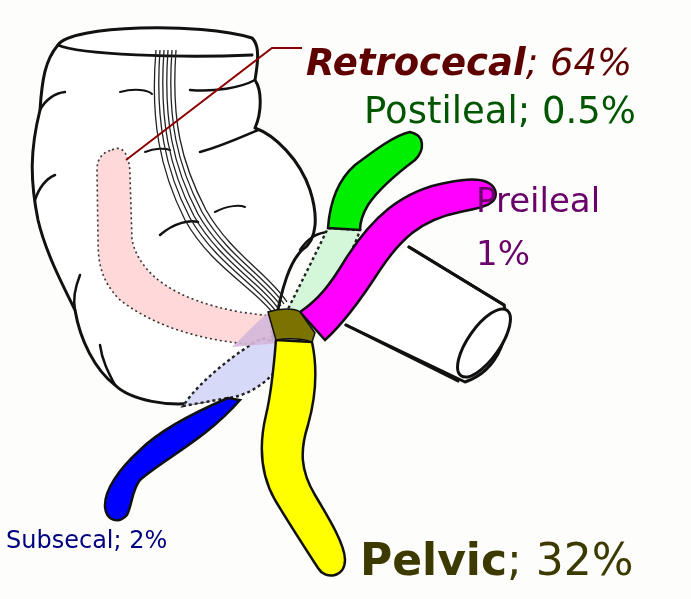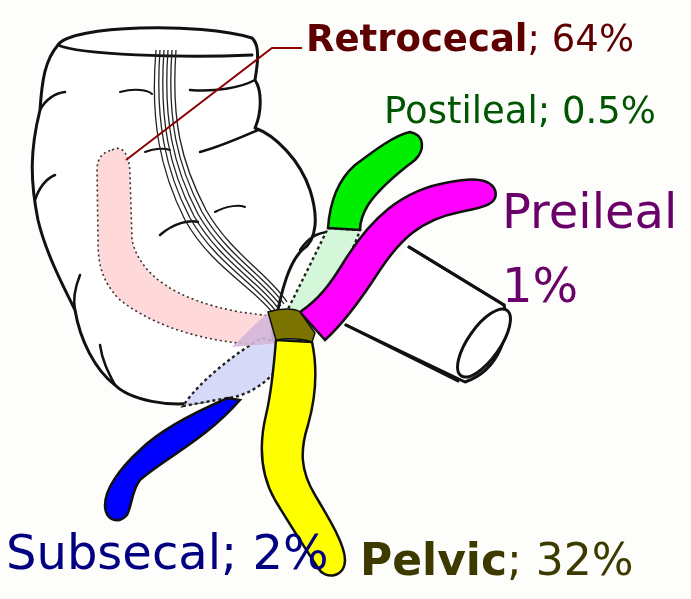--- a/index.html
+++ b/index.html
@@ -1,23 +1,23 @@
 <!DOCTYPE html>
 <html><head>
   <meta charset="utf-8">
   <style>
     html, body { margin: 0; padding: 0; background: #fdfdfb; }
     body { width: 691px; height: 599px; position: relative; overflow: hidden; font-family: "DejaVu Sans", sans-serif; }
     #diagram { position: absolute; left: 0; top: 0; width: 691px; height: 599px; }
     .label { position: absolute; white-space: nowrap; font-family: "DejaVu Sans", sans-serif; line-height: 1; }
     .label b { font-weight: bold; }
-    #lbl-retro { left: 306px; top: 20px; font-size: 37px; }
+    #lbl-retro { left: 306px; top: 44px; font-size: 37px; font-style: italic; }
     #lbl-postileal { left: 364px; top: 92px; font-size: 37px; }
-    #lbl-preileal { left: 502px; top: 174px; font-size: 48px; line-height: 1.55; }
-    #lbl-subsecal { left: 6px; top: 528px; font-size: 48px; }
+    #lbl-preileal { left: 476px; top: 174px; font-size: 34px; line-height: 1.55; }
+    #lbl-subsecal { left: 6px; top: 528px; font-size: 24px; }
     #lbl-pelvic { left: 360px; top: 538px; font-size: 44px; }
   </style>
 </head>
 <body>
 
 <svg id="diagram" viewBox="0 0 691 599" xmlns="http://www.w3.org/2000/svg">
 
   <g fill="#ffffff" stroke="#111" stroke-width="3" stroke-linejoin="round" stroke-linecap="round">
     <path d="M58,45 C70,25 200,22 252,38 C260,45 258,62 255,80 C262,90 262,112 255,128 C275,135 300,160 310,190 C318,215 318,240 302,250 C290,262 282,285 274,330 C268,370 240,395 200,402 C170,408 130,400 115,385 C95,370 80,340 75,310 C60,280 45,250 38,220 C30,180 30,150 40,110 C42,80 45,60 58,45 Z"></path>
     <path d="M58,45 C80,55 180,58 252,55" fill="none"></path>
@@ -61,21 +61,21 @@
   <path d="M276,340 L312,342 C318,370 315,400 308,425 C300,450 300,470 315,495 C330,520 345,545 345,560 C345,578 325,580 318,568 C305,548 290,525 275,500 C258,470 260,440 266,415 C272,390 274,365 276,340 Z" fill="#ffff00" stroke="#111" stroke-width="2.5"></path>
   <path d="M268,312 C280,308 295,308 300,312 L315,333 L312,342 C300,338 288,338 276,340 Z" fill="#7a7300" stroke="#111" stroke-width="1.5"></path>
 
   <polyline points="126,160 272,48 302,48" fill="none" stroke="#8b0000" stroke-width="2"></polyline>
 </svg>
 
 <div class="label" id="lbl-retro" style="color:#5f0000;">
   <b>Retrocecal</b><span>; </span><span>64%</span>
 </div>
 
-<div class="label" id="lbl-postileal" style="color:#005500;margin-left:20px;">
+<div class="label" id="lbl-postileal" style="color:#005500;">
   <span>Postileal</span><span>; </span><span>0.5%</span>
 </div>
 
 <div class="label" id="lbl-preileal" style="color:#6a0069;">
   <div>Preileal</div>
   <div>1%</div>
 </div>
 
 <div class="label" id="lbl-subsecal" style="color:#000080;">
   <span>Subsecal</span><span>; </span><span>2%</span>

